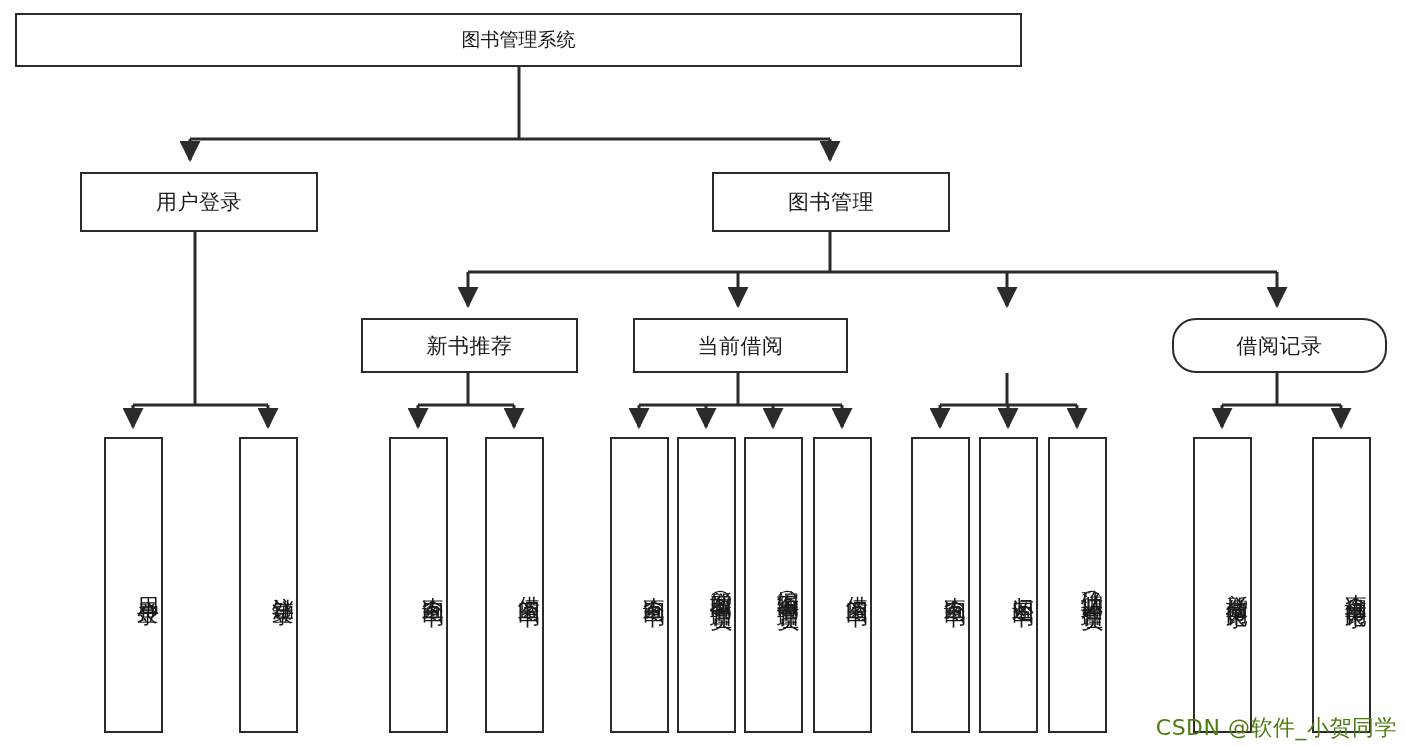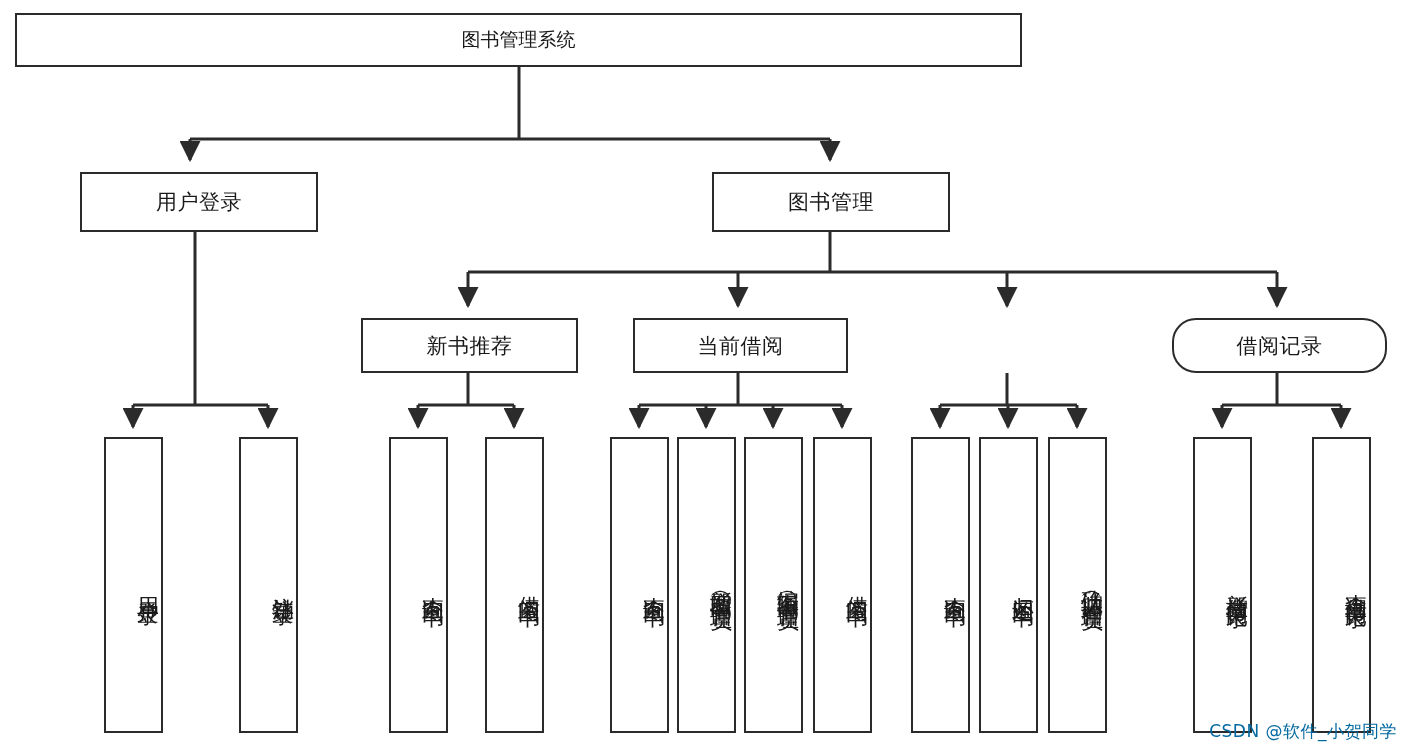--- a/index.html
+++ b/index.html
@@ -55,22 +55,22 @@
   .node.leaf .vlabel {
     writing-mode: vertical-rl;
     text-orientation: upright;
     white-space: normal;
     text-align: center;
   }
   .watermark {
     position: absolute;
     right: 8px;
     bottom: 4px;
-    font-size: 17px;
-    color: #0369a1;
+    font-size: 22px;
+    color: #4d7c0f;
     letter-spacing: 0.5px;
     white-space: nowrap;
   }
 </style>
 </head>
 <body>
 
 <div id="canvas">
 
   <svg id="wires" viewBox="0 0 1405 747" xmlns="http://www.w3.org/2000/svg">

